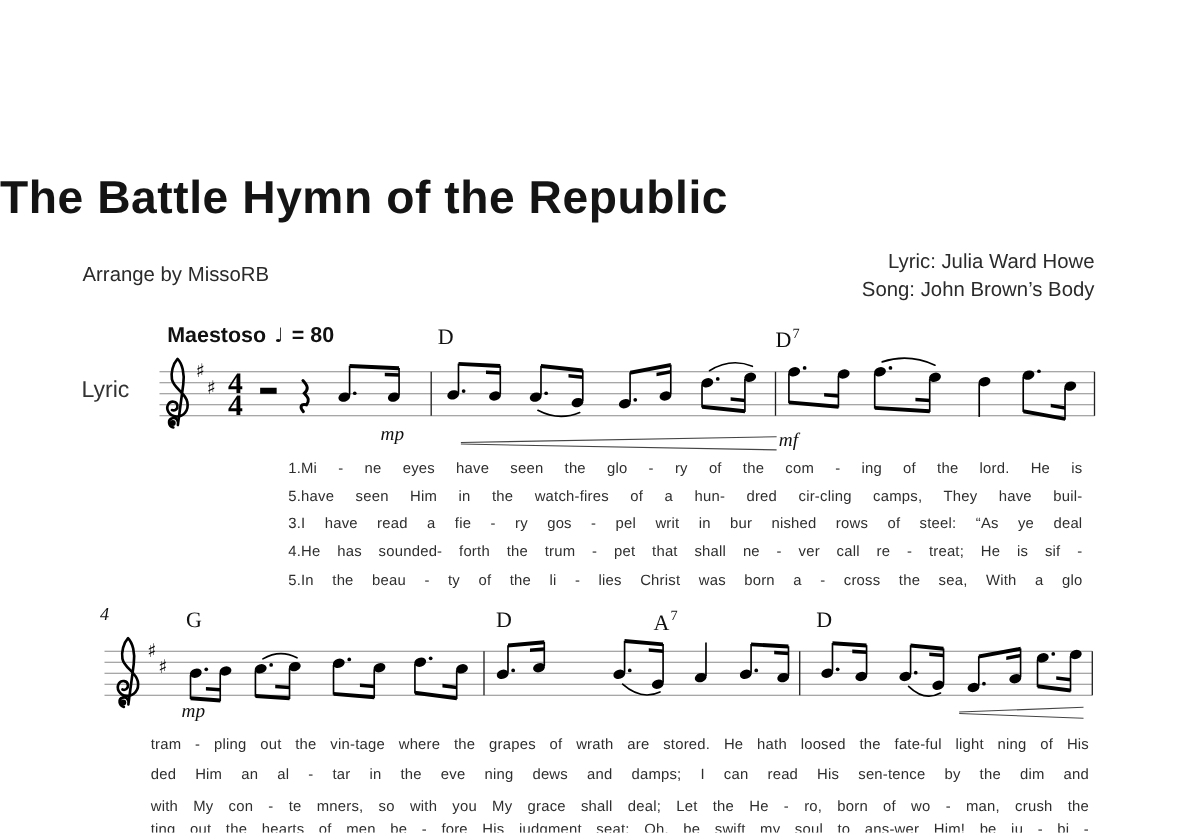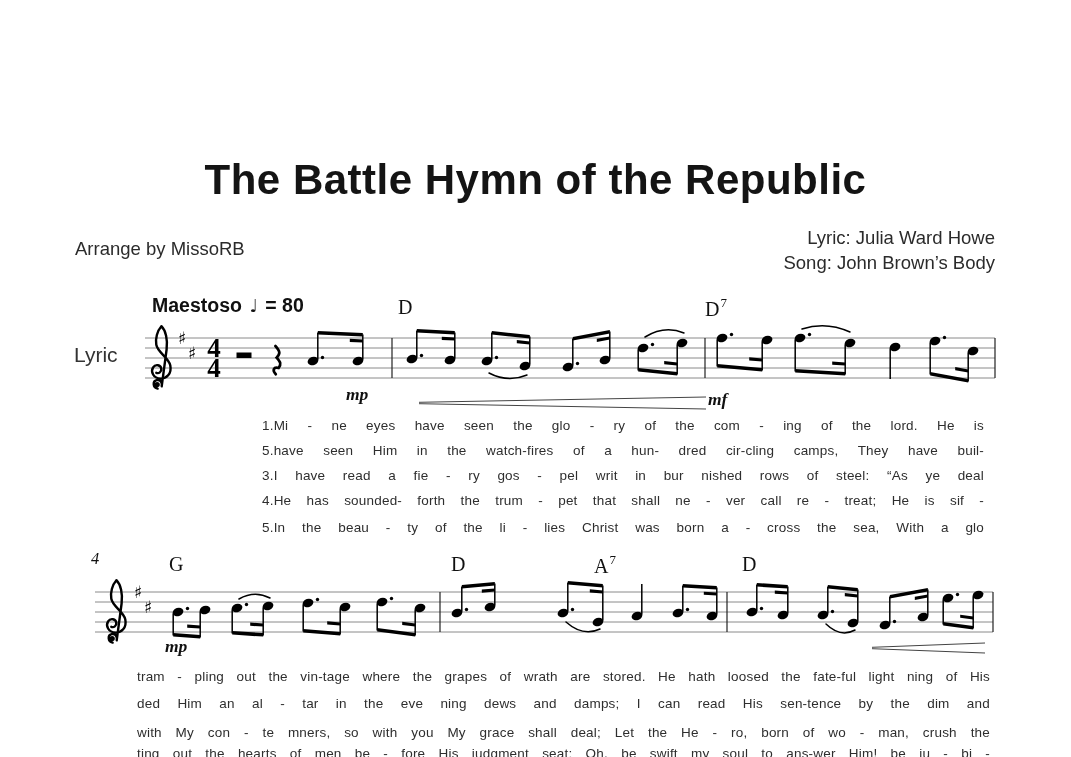--- a/index.html
+++ b/index.html
@@ -1,30 +1,30 @@
 <!DOCTYPE html>
 <html><head>
 <meta charset="utf-8">
 <style>
   html,body{margin:0;padding:0;background:#fff;}
   .page{position:relative;width:1071px;height:757px;background:#ffffff;overflow:hidden;
         font-family:"Liberation Sans",sans-serif;color:#1a1a1a;}
-  .title{position:absolute;left:0;right:0;top:156px;text-align:center;
+  .title{position:absolute;left:0;right:0;top:156px;text-align:left;
          font-size:42px;font-weight:bold;letter-spacing:0.5px;color:#141414;}
   .arranger{position:absolute;left:75px;top:238px;font-size:18.5px;color:#2b2b2b;}
   .credit{position:absolute;right:76px;text-align:right;font-size:18.5px;color:#2b2b2b;}
   .credit.lyric{top:227px;}
   .credit.song{top:252px;}
   .instrument{position:absolute;left:74px;top:343px;font-size:21px;color:#333;}
   .tempo{position:absolute;left:152px;top:294px;font-size:19.5px;font-weight:bold;color:#111;}
   .tempo .glyph{font-family:"DejaVu Sans",sans-serif;font-size:18px;padding:0 2px;}
   .mnum{position:absolute;left:91px;top:549px;font-family:"Liberation Serif",serif;
         font-style:italic;font-size:16.5px;color:#111;}
   .dyn{position:absolute;font-family:"Liberation Serif",serif;font-style:italic;
-       font-weight:bold;font-size:17.5px;color:#101010;}
+       font-weight:normal;font-size:17.5px;color:#101010;}
   .dyn.mp1{left:346px;top:384px;}
   .dyn.mf1{left:708px;top:389px;text-align:right;}
   .dyn.mp2{left:165px;top:636px;}
   .chord{position:absolute;font-family:"Liberation Serif",serif;font-size:20px;color:#111;}
   .chord sup{font-size:13px;position:relative;top:-1px;left:1px;}
   .lyrics-line{position:absolute;font-size:13.5px;color:#2e2e2e;letter-spacing:0.2px;
                text-align:justify;text-align-last:justify;line-height:17px;}
   .lv1{left:262px;width:722px;}
   .lv2{left:137px;width:853px;}
   svg.notation{position:absolute;left:0;top:0;}

